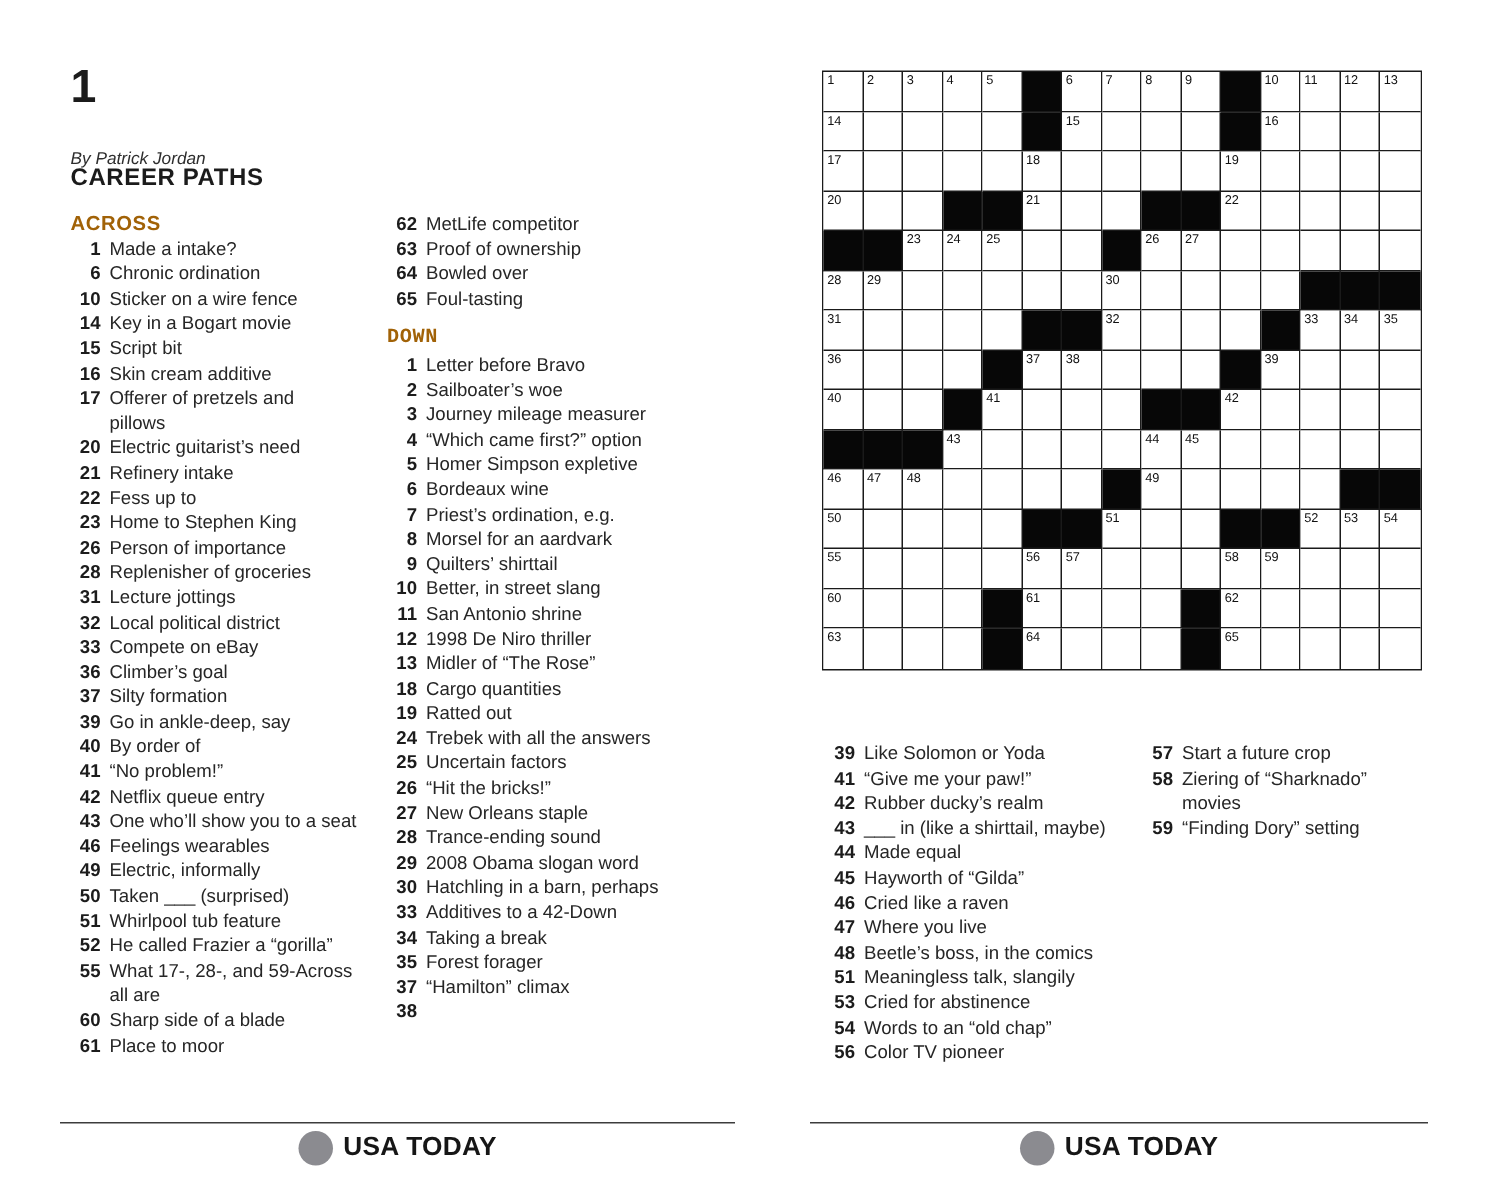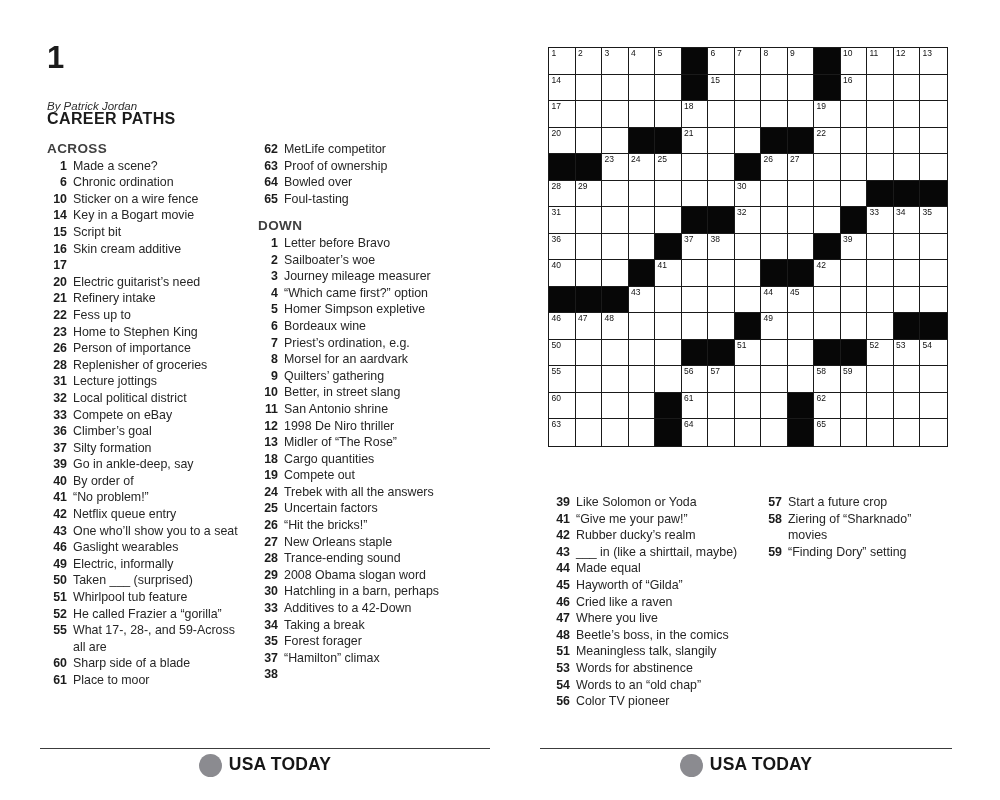--- a/index.html
+++ b/index.html
@@ -25,22 +25,22 @@
   .pz-byline{position:absolute;left:7px;top:100px;font-size:11.5px;color:#2e2e2e;font-style:italic;}
 
   
   .lcols{position:absolute;left:7px;top:141px;display:flex;width:443px;}
   .lcol1{width:211px;flex:none;}
   .lcol2{width:232px;flex:none;}
   .rcols{position:absolute;left:10px;top:494px;display:flex;width:402px;}
   .rcol1{width:212px;flex:none;}
   .rcol2{width:190px;flex:none;}
 
-  .sechead{font-size:13.5px;font-weight:800;letter-spacing:0.4px;line-height:16.6px;color:#404040;}
-  .sechead.down-head{margin-top:11px;}
+  .sechead{font-size:13.5px;font-weight:800;letter-spacing:0.4px;line-height:16.6px;color:#a16207;}
+  .sechead.down-head{margin-top:11px;font-family:Liberation Mono, monospace;}
   .clue{display:flex;line-height:16.6px;font-size:12.4px;}
   .cnum{width:20px;text-align:right;font-weight:700;flex:none;color:#1c1c1c;}
   .ctext{margin-left:6px;white-space:pre-line;}
 
   
   .grid{
     position:absolute;left:8px;top:47px;
     display:grid;grid-template-columns:repeat(15,26.5px);grid-auto-rows:26.5px;
     border:1.5px solid var(--grid-line);width:max-content;background:#fff;
   }
@@ -67,21 +67,21 @@
   <div class="pz-num">1</div>
   <div class="pz-title">CAREER PATHS</div>
   <div class="pz-byline">By Patrick Jordan</div>
 
   <div class="lcols">
     <div class="lcol1">
       <div class="sechead">ACROSS</div>
       <div>
           <div class="clue">
             <span class="cnum">1</span>
-            <span class="ctext">Made a scene?</span>
+            <span class="ctext">Made a intake?</span>
           </div>
           <div class="clue">
             <span class="cnum">6</span>
             <span class="ctext">Chronic ordination</span>
           </div>
           <div class="clue">
             <span class="cnum">10</span>
             <span class="ctext">Sticker on a wire fence</span>
           </div>
           <div class="clue">
@@ -91,20 +91,22 @@
           <div class="clue">
             <span class="cnum">15</span>
             <span class="ctext">Script bit</span>
           </div>
           <div class="clue">
             <span class="cnum">16</span>
             <span class="ctext">Skin cream additive</span>
           </div>
           <div class="clue">
             <span class="cnum">17</span>
+            <span class="ctext">Offerer of pretzels and
+pillows</span>
           </div>
           <div class="clue">
             <span class="cnum">20</span>
             <span class="ctext">Electric guitarist’s need</span>
           </div>
           <div class="clue">
             <span class="cnum">21</span>
             <span class="ctext">Refinery intake</span>
           </div>
           <div class="clue">
@@ -158,21 +160,21 @@
           <div class="clue">
             <span class="cnum">42</span>
             <span class="ctext">Netflix queue entry</span>
           </div>
           <div class="clue">
             <span class="cnum">43</span>
             <span class="ctext">One who’ll show you to a seat</span>
           </div>
           <div class="clue">
             <span class="cnum">46</span>
-            <span class="ctext">Gaslight wearables</span>
+            <span class="ctext">Feelings wearables</span>
           </div>
           <div class="clue">
             <span class="cnum">49</span>
             <span class="ctext">Electric, informally</span>
           </div>
           <div class="clue">
             <span class="cnum">50</span>
             <span class="ctext">Taken ___ (surprised)</span>
           </div>
           <div class="clue">
@@ -246,21 +248,21 @@
           <div class="clue">
             <span class="cnum">7</span>
             <span class="ctext">Priest’s ordination, e.g.</span>
           </div>
           <div class="clue">
             <span class="cnum">8</span>
             <span class="ctext">Morsel for an aardvark</span>
           </div>
           <div class="clue">
             <span class="cnum">9</span>
-            <span class="ctext">Quilters’ gathering</span>
+            <span class="ctext">Quilters’ shirttail</span>
           </div>
           <div class="clue">
             <span class="cnum">10</span>
             <span class="ctext">Better, in street slang</span>
           </div>
           <div class="clue">
             <span class="cnum">11</span>
             <span class="ctext">San Antonio shrine</span>
           </div>
           <div class="clue">
@@ -270,21 +272,21 @@
           <div class="clue">
             <span class="cnum">13</span>
             <span class="ctext">Midler of “The Rose”</span>
           </div>
           <div class="clue">
             <span class="cnum">18</span>
             <span class="ctext">Cargo quantities</span>
           </div>
           <div class="clue">
             <span class="cnum">19</span>
-            <span class="ctext">Compete out</span>
+            <span class="ctext">Ratted out</span>
           </div>
           <div class="clue">
             <span class="cnum">24</span>
             <span class="ctext">Trebek with all the answers</span>
           </div>
           <div class="clue">
             <span class="cnum">25</span>
             <span class="ctext">Uncertain factors</span>
           </div>
           <div class="clue">
@@ -736,21 +738,21 @@
           <div class="clue">
             <span class="cnum">48</span>
             <span class="ctext">Beetle’s boss, in the comics</span>
           </div>
           <div class="clue">
             <span class="cnum">51</span>
             <span class="ctext">Meaningless talk, slangily</span>
           </div>
           <div class="clue">
             <span class="cnum">53</span>
-            <span class="ctext">Words for abstinence</span>
+            <span class="ctext">Cried for abstinence</span>
           </div>
           <div class="clue">
             <span class="cnum">54</span>
             <span class="ctext">Words to an “old chap”</span>
           </div>
           <div class="clue">
             <span class="cnum">56</span>
             <span class="ctext">Color TV pioneer</span>
           </div>
         </div>

